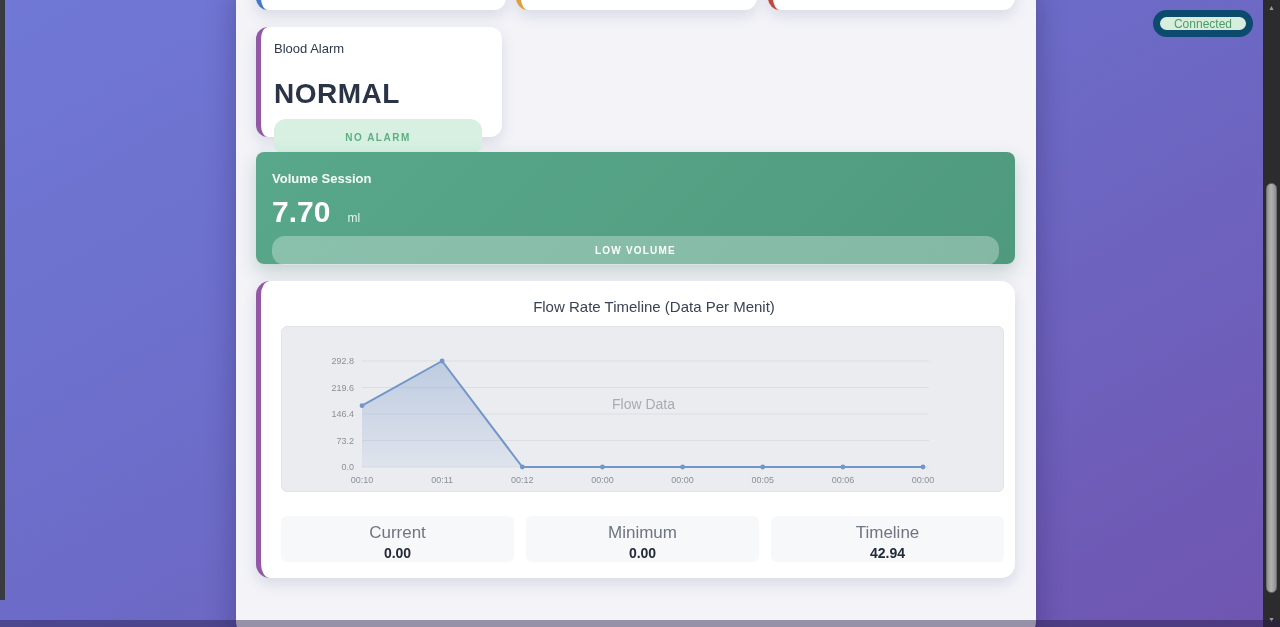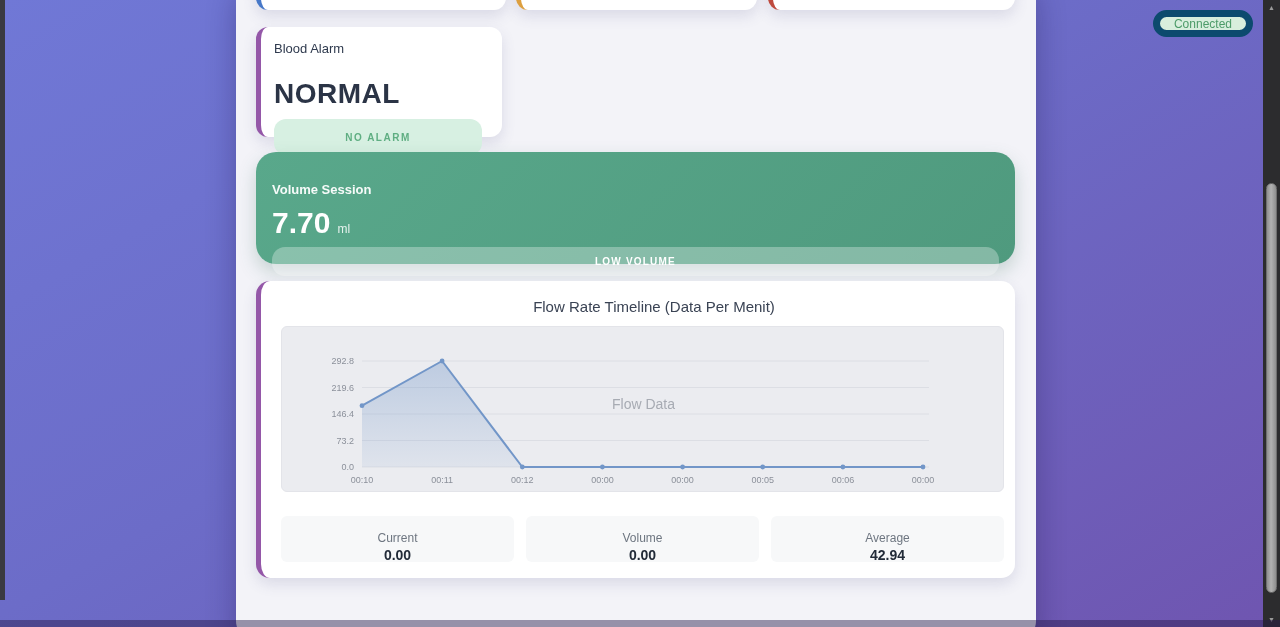--- a/index.html
+++ b/index.html
@@ -40,25 +40,25 @@
   .blood-badge {
     margin-top:9px; height:36px; width:208px; border-radius:12px;
     background:#d7f0e2; color:#5fae82; font-size:10px; font-weight:bold;
     letter-spacing:1.5px; display:flex; align-items:center; justify-content:center;
   }
 
   
   .volume-card {
     position:absolute; left:20px; top:176px; width:759px; height:112px;
     background:linear-gradient(135deg,#59a88b 0%,#4f9a7e 100%);
-    border-radius:20px; box-shadow:0 8px 18px rgba(60,110,95,.25);
-    padding:30px 16px 0 16px; color:#fff;
+    border-radius:8px; box-shadow:0 8px 18px rgba(60,110,95,.25);
+    padding:19px 16px 0 16px; color:#fff;
   }
   .volume-title { font-size:13px; font-weight:bold; color:rgba(255,255,255,.95); }
-  .volume-value-row { margin-top:9px; display:flex; align-items:baseline; gap:7px; }
+  .volume-value-row { margin-top:9px; display:flex; align-items:baseline; gap:17px; }
   .volume-value { font-size:30px; font-weight:800; }
   .volume-unit { font-size:12px; color:rgba(255,255,255,.85); }
   .volume-strip {
     margin-top:7px; height:29px; border-radius:13px; background:rgba(255,255,255,.30);
     display:flex; align-items:center; justify-content:center;
     font-size:10px; font-weight:bold; letter-spacing:1.2px; color:#fff;
   }
 
   
   .chart-card {
@@ -73,21 +73,21 @@
     background:#ebecf0; border-radius:6px; border:1px solid #e3e4e9;
   }
   .plot-area svg { display:block; }
   .stats-row {
     position:absolute; left:20px; top:235px; width:723px; height:46px;
     display:flex; gap:12px;
   }
   .stat-box {
     flex:1; background:#f7f8f9; border-radius:6px; text-align:center; padding-top:7px;
   }
-  .stat-label { font-size:12px; color:#6e7681;margin-top:8px; }
+  .stat-label { font-size:17px; color:#6e7681; }
   .stat-value { font-size:14px; font-weight:bold; color:#222b38; margin-top:2px; }
 
   
   .conn-badge {
     position:absolute; right:27px; top:10px; height:27px; padding:0 14px;
     background:#d8eedd; border:7px solid #0c4a6e; border-radius:14px;
     display:flex; align-items:center; font-size:12px; color:#4c9b68;
   }
 
   
@@ -169,25 +169,25 @@
           <circle cx="641.0" cy="140.0" r="2.4" fill="#7296c8"></circle>
           <text x="361.5" y="82" text-anchor="middle" font-size="14" fill="#a7abb3">Flow Data</text>
         </svg>
     </div>
     <div class="stats-row">
       <div class="stat-box">
         <div class="stat-label">Current</div>
         <div class="stat-value">0.00</div>
       </div>
       <div class="stat-box">
-        <div class="stat-label">Volume</div>
+        <div class="stat-label">Minimum</div>
         <div class="stat-value">0.00</div>
       </div>
       <div class="stat-box">
-        <div class="stat-label">Average</div>
+        <div class="stat-label">Timeline</div>
         <div class="stat-value">42.94</div>
       </div>
     </div>
   </div>
 
 </div>
 
 <div class="conn-badge">Connected</div>
 
 <div class="scrollbar">

